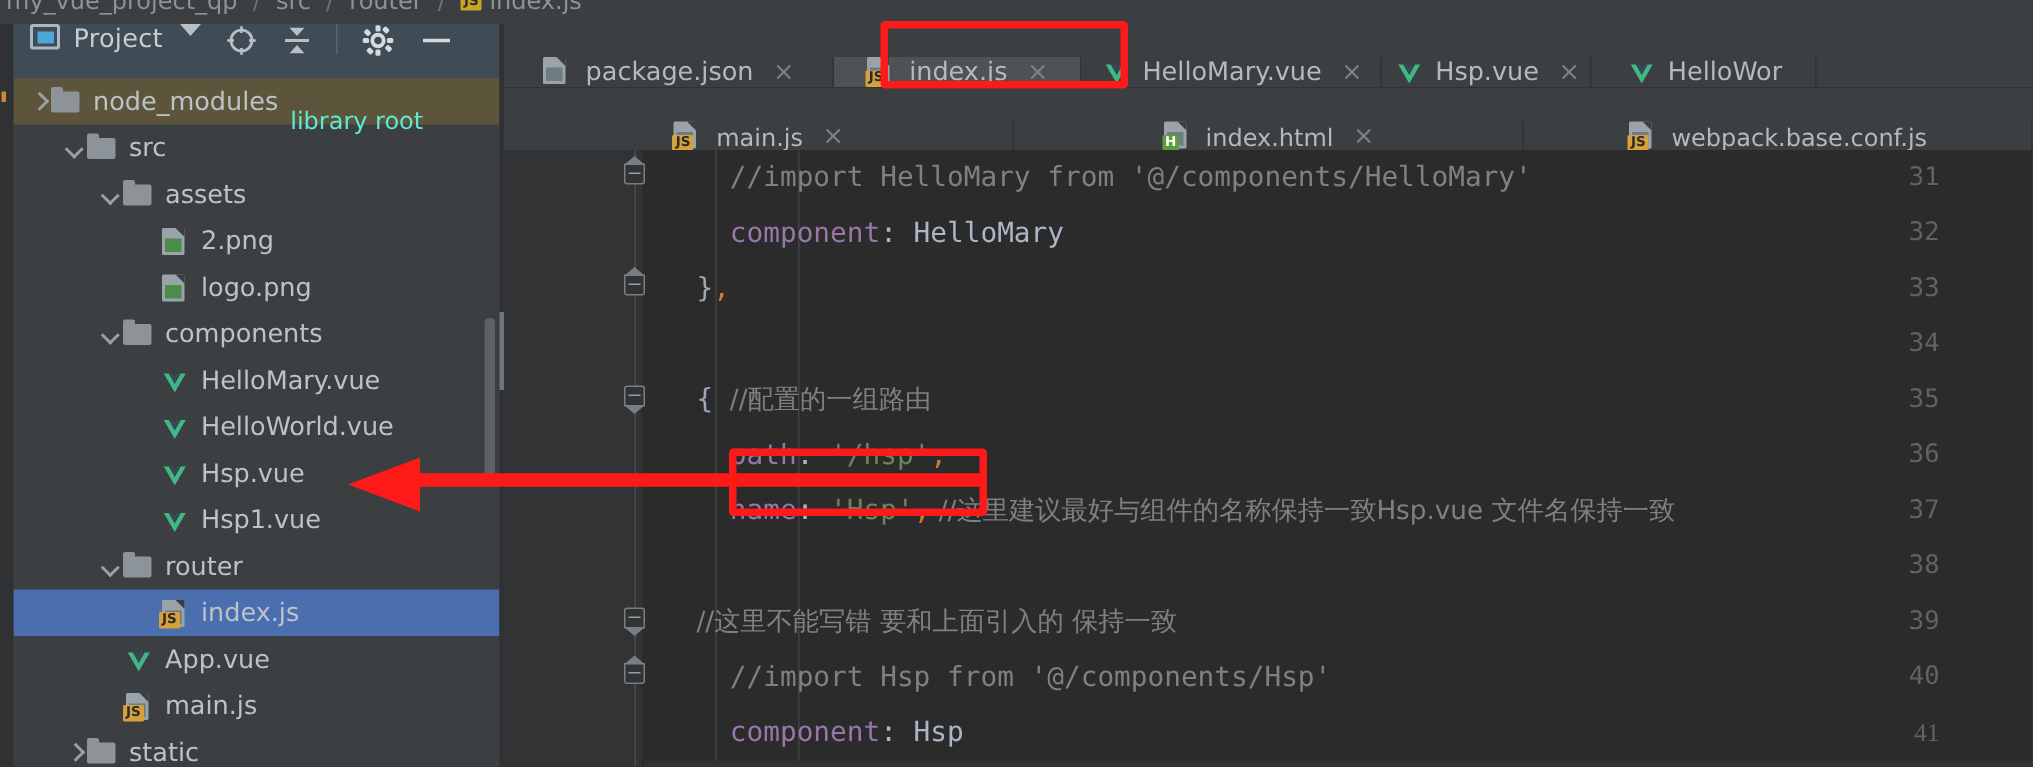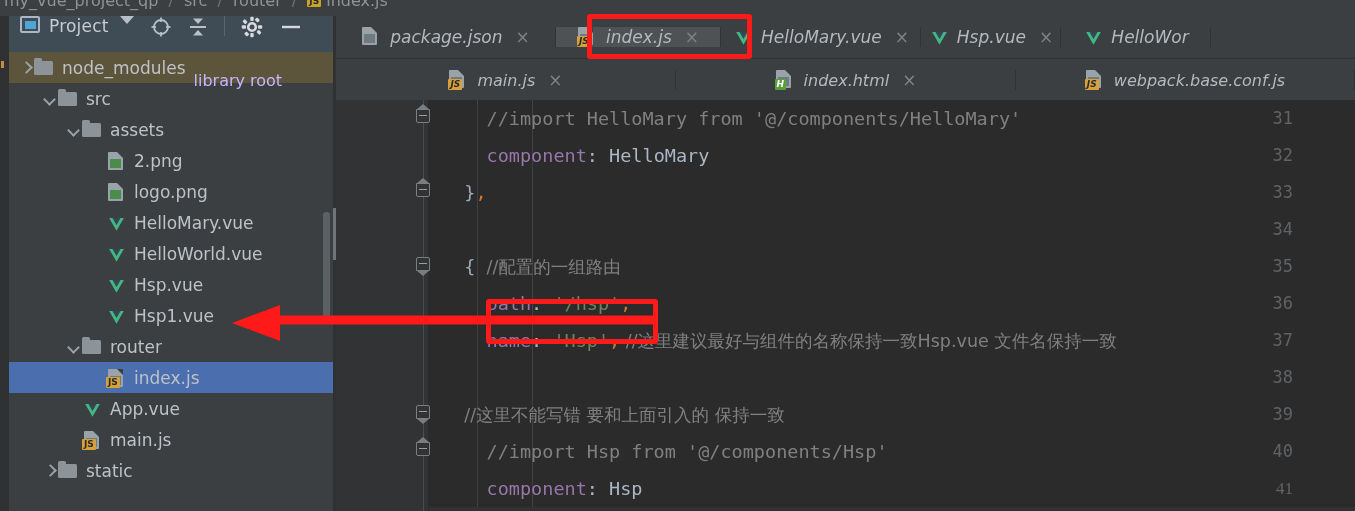--- a/index.html
+++ b/index.html
@@ -46,21 +46,21 @@
   .tb{margin-left:16px;display:flex;align-items:center;justify-content:center;}
   .tb svg{display:block;}
   .tb-sep{width:1px;height:20px;background:#5a666f;margin-left:16px;}
 
   
   .tree{position:absolute;left:0;top:36px;width:324px;height:497px;overflow:hidden;}
   .row{height:31px;display:flex;align-items:center;white-space:nowrap;position:relative;}
   .row.hl-node{background:#5c553c;}
   .row.sel{background:#4b6eaf;}
   .row .lbl{color:#bdc2c6;font-size:17px;}
-  .row .lbl.dim{color:#c4b5fd;font-size:16px;margin-left:8px;margin-top:26px;}
+  .row .lbl.dim{color:#5eead4;font-size:16px;margin-left:8px;margin-top:26px;}
   .arrow{width:14px;height:14px;position:relative;flex:0 0 auto;}
   .arrow.right::before{
     content:"";position:absolute;left:3px;top:2px;width:7px;height:7px;
     border-right:2px solid #9aa0a6;border-bottom:2px solid #9aa0a6;transform:rotate(-45deg);
   }
   .arrow.down::before{
     content:"";position:absolute;left:2px;top:3px;width:7px;height:7px;
     border-right:2px solid #9aa0a6;border-bottom:2px solid #9aa0a6;transform:rotate(45deg);
   }
   .ico{width:22px;height:20px;flex:0 0 auto;margin-right:7px;position:relative;}
@@ -81,21 +81,21 @@
   .vue-ico{position:absolute;left:3px;top:3px;width:17px;height:16px;}
 
   .tree-scroll{position:absolute;right:3px;top:196px;width:7px;height:110px;background:#5c6164;border-radius:3px;}
 
   .splitter{position:absolute;left:333px;top:16px;width:3px;height:495px;background:#2f3133;}
   .splitter .grip{position:absolute;left:0;top:192px;width:3px;height:52px;background:#6f767a;}
 
   
   .editor{position:absolute;left:336px;top:16px;width:1019px;height:495px;background:#3c3f41;}
 
-  .tabrow{height:42px;display:flex;align-items:center;background:#3c3f41;position:relative;font-style:italic;}
+  .tabrow{height:42px;display:flex;align-items:flex-end;background:#3c3f41;position:relative;}
   .tabrow.r1{border-bottom:1px solid #323232;}
   .tab{
     display:flex;align-items:center;justify-content:center;gap:9px;
     padding:0 14px;color:#b4b9bd;font-size:17px;white-space:nowrap;position:relative;
     border-right:1px solid #323232;box-sizing:border-box;
   }
   .tab.active{background:#4e5254;}
   .tab .x{color:#7d8285;font-size:17px;margin-left:4px;line-height:1;}
   .tab .tico{width:20px;height:20px;position:relative;flex:0 0 auto;}
   .tabrow.r2 .tab{font-size:16px;}
@@ -254,20 +254,28 @@
         </div>
         <div class="row">
           <span style="display:inline-block;width:82px"></span>
           <span class="arrow"></span>
           <span class="ico img-ico">
             <span class="filebase">
               <i></i>
             </span>
           </span>
           <span class="lbl">logo.png</span>
+        </div>
+        <div class="row">
+          <span style="display:inline-block;width:58px"></span>
+          <span class="arrow down"></span>
+          <span class="ico">
+            <span class="folder"></span>
+          </span>
+          <span class="lbl">components</span>
         </div>
         <div class="row">
           <span style="display:inline-block;width:82px"></span>
           <span class="arrow"></span>
           <span class="ico">
             <svg class="vue-ico" viewBox="0 0 24 24">
               <polygon points="1,3 6,3 12,13.5 18,3 23,3 12,22" fill="#41b883"></polygon>
               <polygon points="6.5,3 10,3 12,6.5 14,3 17.5,3 12,12.5" fill="#35495e"></polygon>
             </svg>
           </span>

